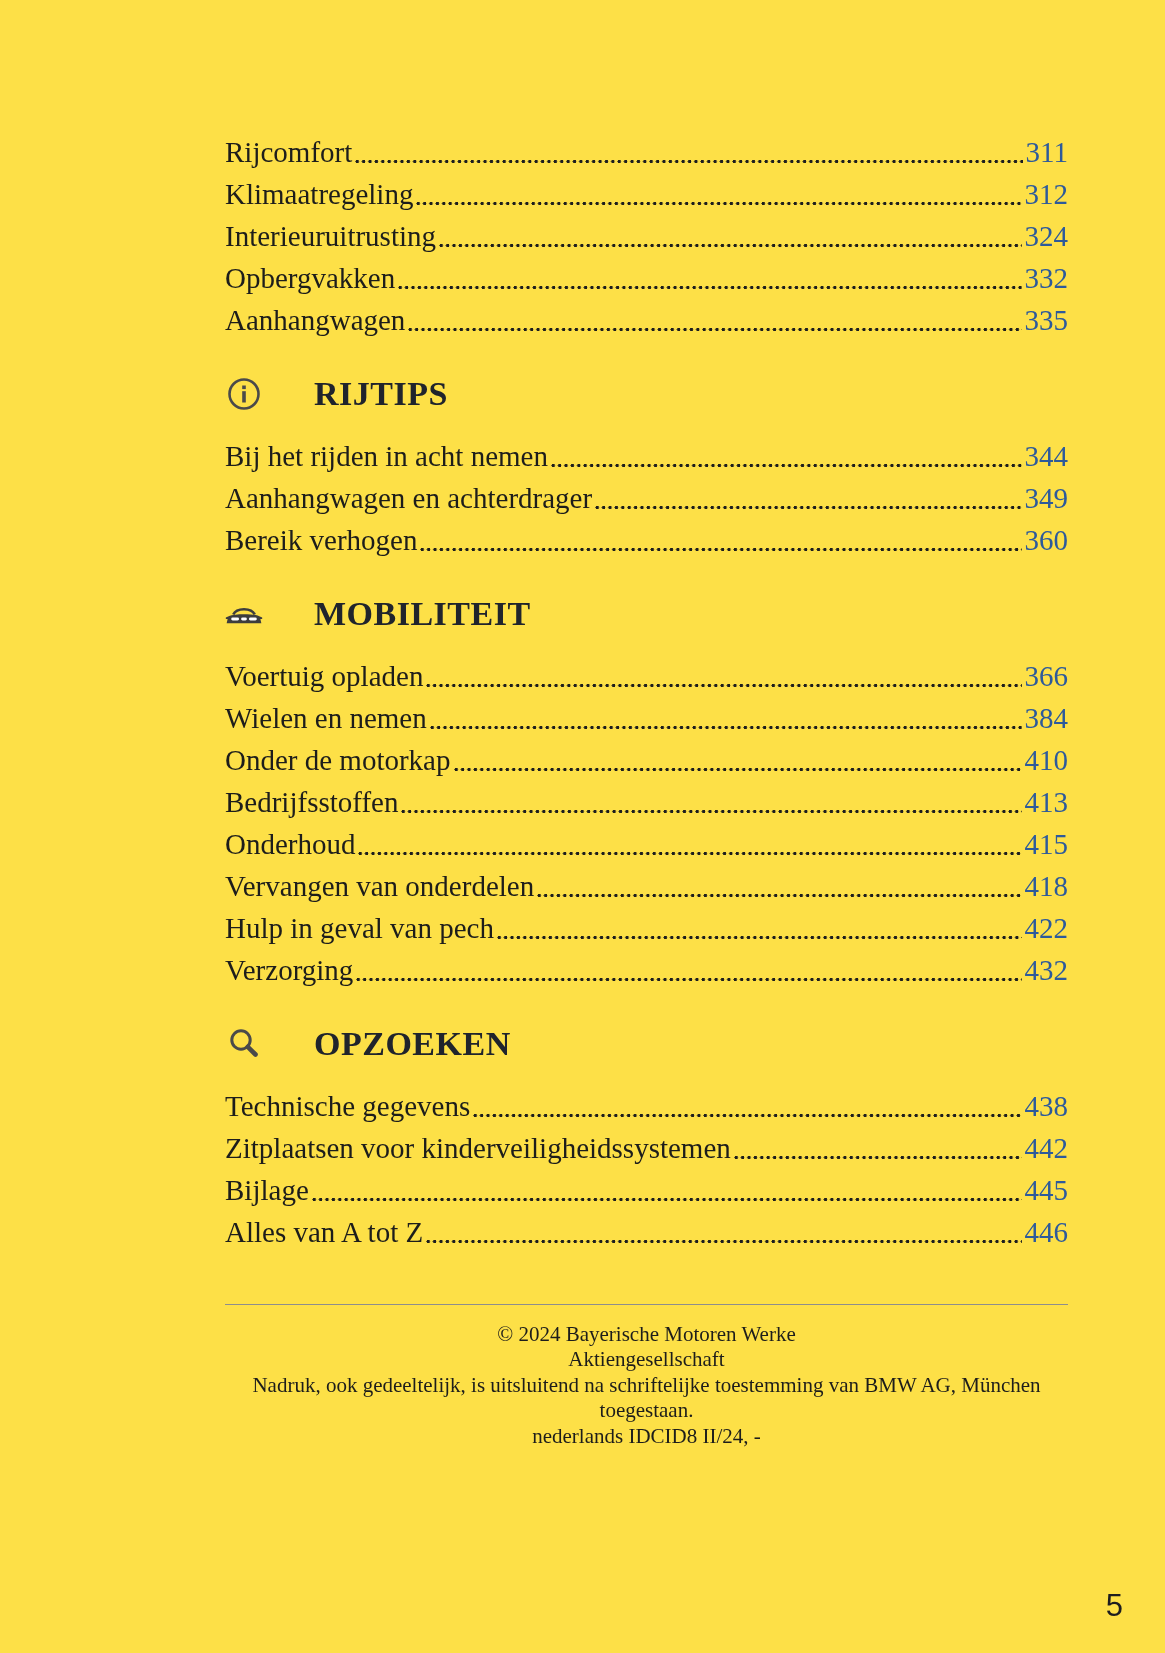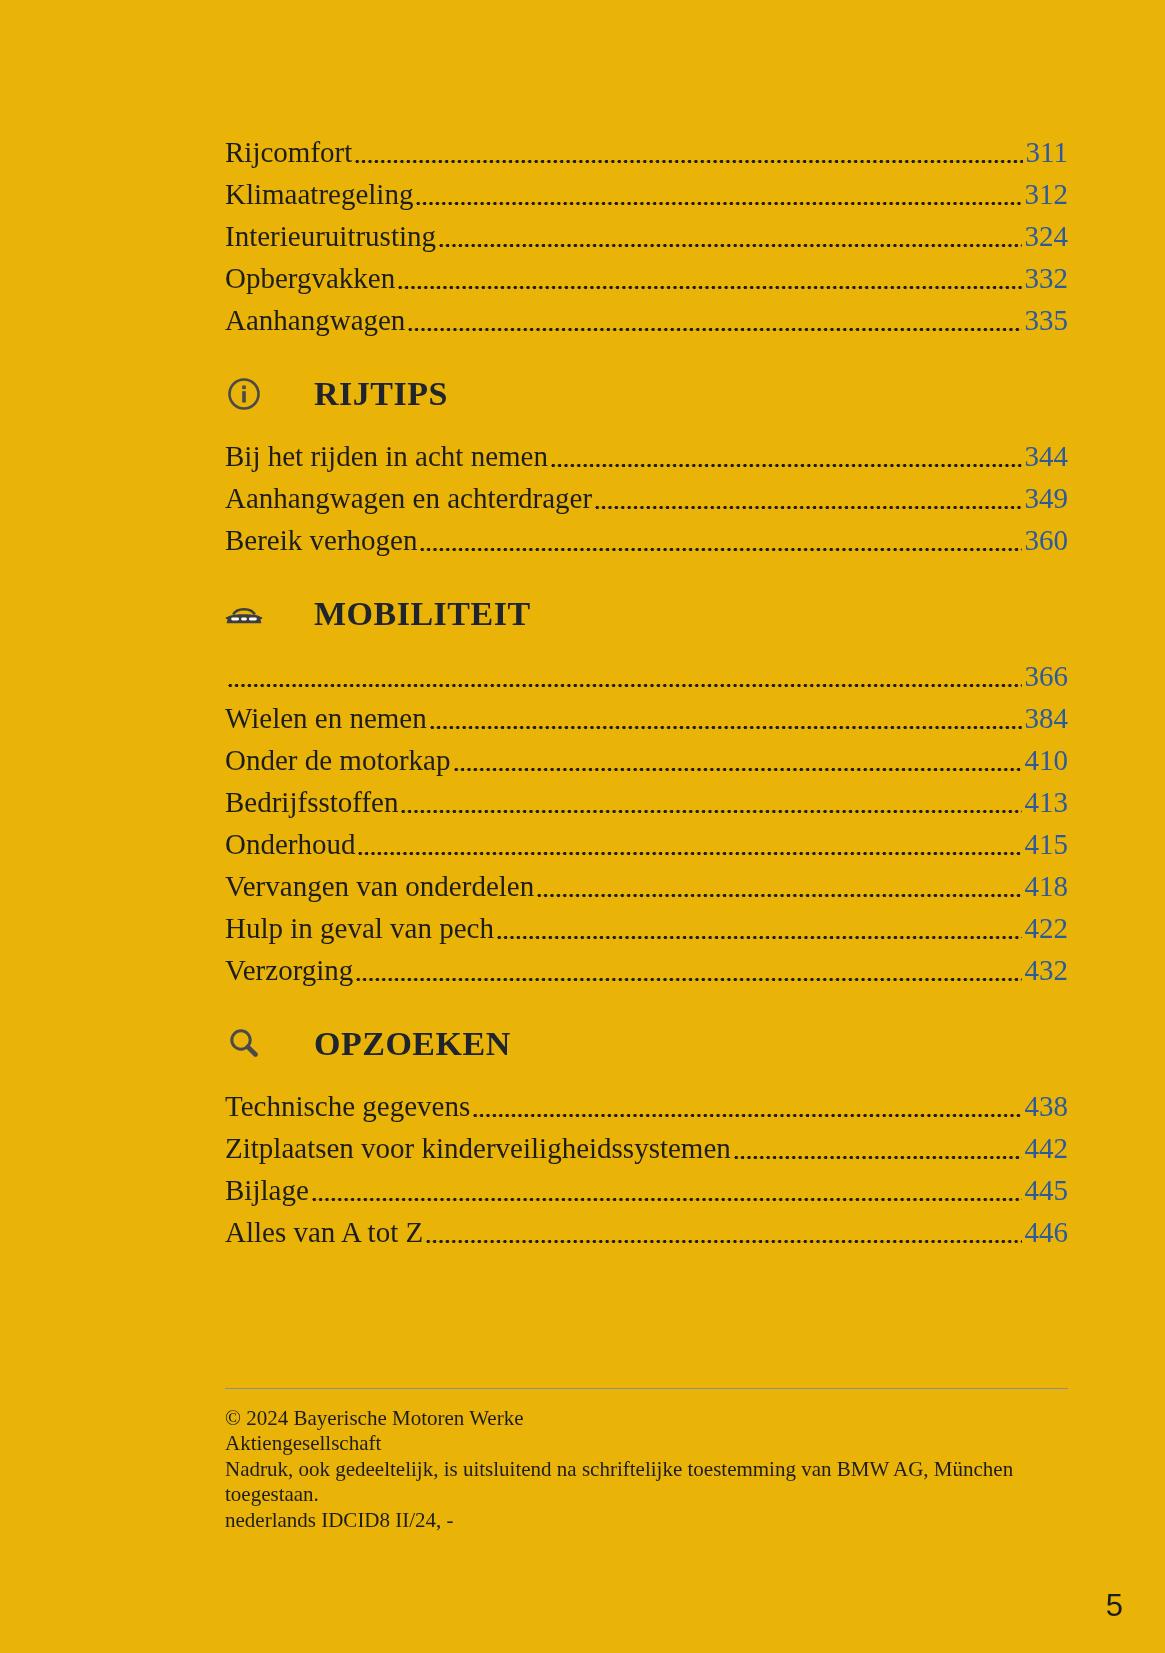--- a/index.html
+++ b/index.html
@@ -2,21 +2,21 @@
 <html><head>
 <meta charset="utf-8">
 <title>Inhoud</title>
 <style>
   html, body { margin: 0; padding: 0; background: #e8e8e8; }
   .page {
     position: relative;
     width: 1165px;
     height: 1653px;
     margin: 0 auto;
-    background: #eab308;
+    background: #fde047;
     font-family: "Liberation Serif", serif;
     color: #1d1d1b;
     overflow: hidden;
   }
   .toc {
     padding: 130px 97px 0 225px; 
     width: 843px;
     box-sizing: content-box;
   }
   .toc-section { margin: 0; }
@@ -55,22 +55,23 @@
     margin: 0 3px 8px 3px;
     background-image: radial-gradient(circle at 2.2px 2.5px, #1d1d1d 1.6px, transparent 2.0px);
     background-size: 6.4px 5px;
     background-repeat: repeat-x;
     background-position: left bottom;
   }
   .entry-page { color: #2d5a9b; white-space: nowrap; }
   .footer {
     position: absolute;
     left: 225px;
-    top: 1388px;
+    top: 1304px;
     width: 843px;
+    text-align: center;
   }
   .footer-rule {
     height: 1px;
     background: #8d8d8d;
     margin: 0 0 17px 0;
   }
   .imprint {
     font-size: 21px;
     line-height: 25.4px;
     color: #1d1d1b;
@@ -165,20 +166,21 @@
     <path d="M4.5 18 C12 14.8 34 14.8 41.5 18 L45 19.5 L45 21.5 L42.8 21.5 L44 26.5 L2 26.5 L3.2 21.5 L1 21.5 L1 19.5 Z" fill="#3d3d3d"></path>
     <rect x="7.5" y="19.6" width="9.5" height="3.6" rx="1.8" fill="#ffffff"></rect>
     <rect x="29" y="19.6" width="9.5" height="3.6" rx="1.8" fill="#ffffff"></rect>
     <rect x="19.5" y="19.6" width="7" height="3.6" rx="1.8" fill="#ffffff"></rect>
   </svg>
 </span>
       <span class="heading-label">MOBILITEIT</span>
     </h2>
     <ul class="entries">
   <li class="toc-entry">
+    <span class="entry-label">Voertuig opladen</span>
     <span class="leader"></span>
     <span class="entry-page">366</span>
   </li>
 
   <li class="toc-entry">
     <span class="entry-label">Wielen en nemen</span>
     <span class="leader"></span>
     <span class="entry-page">384</span>
   </li>
 

